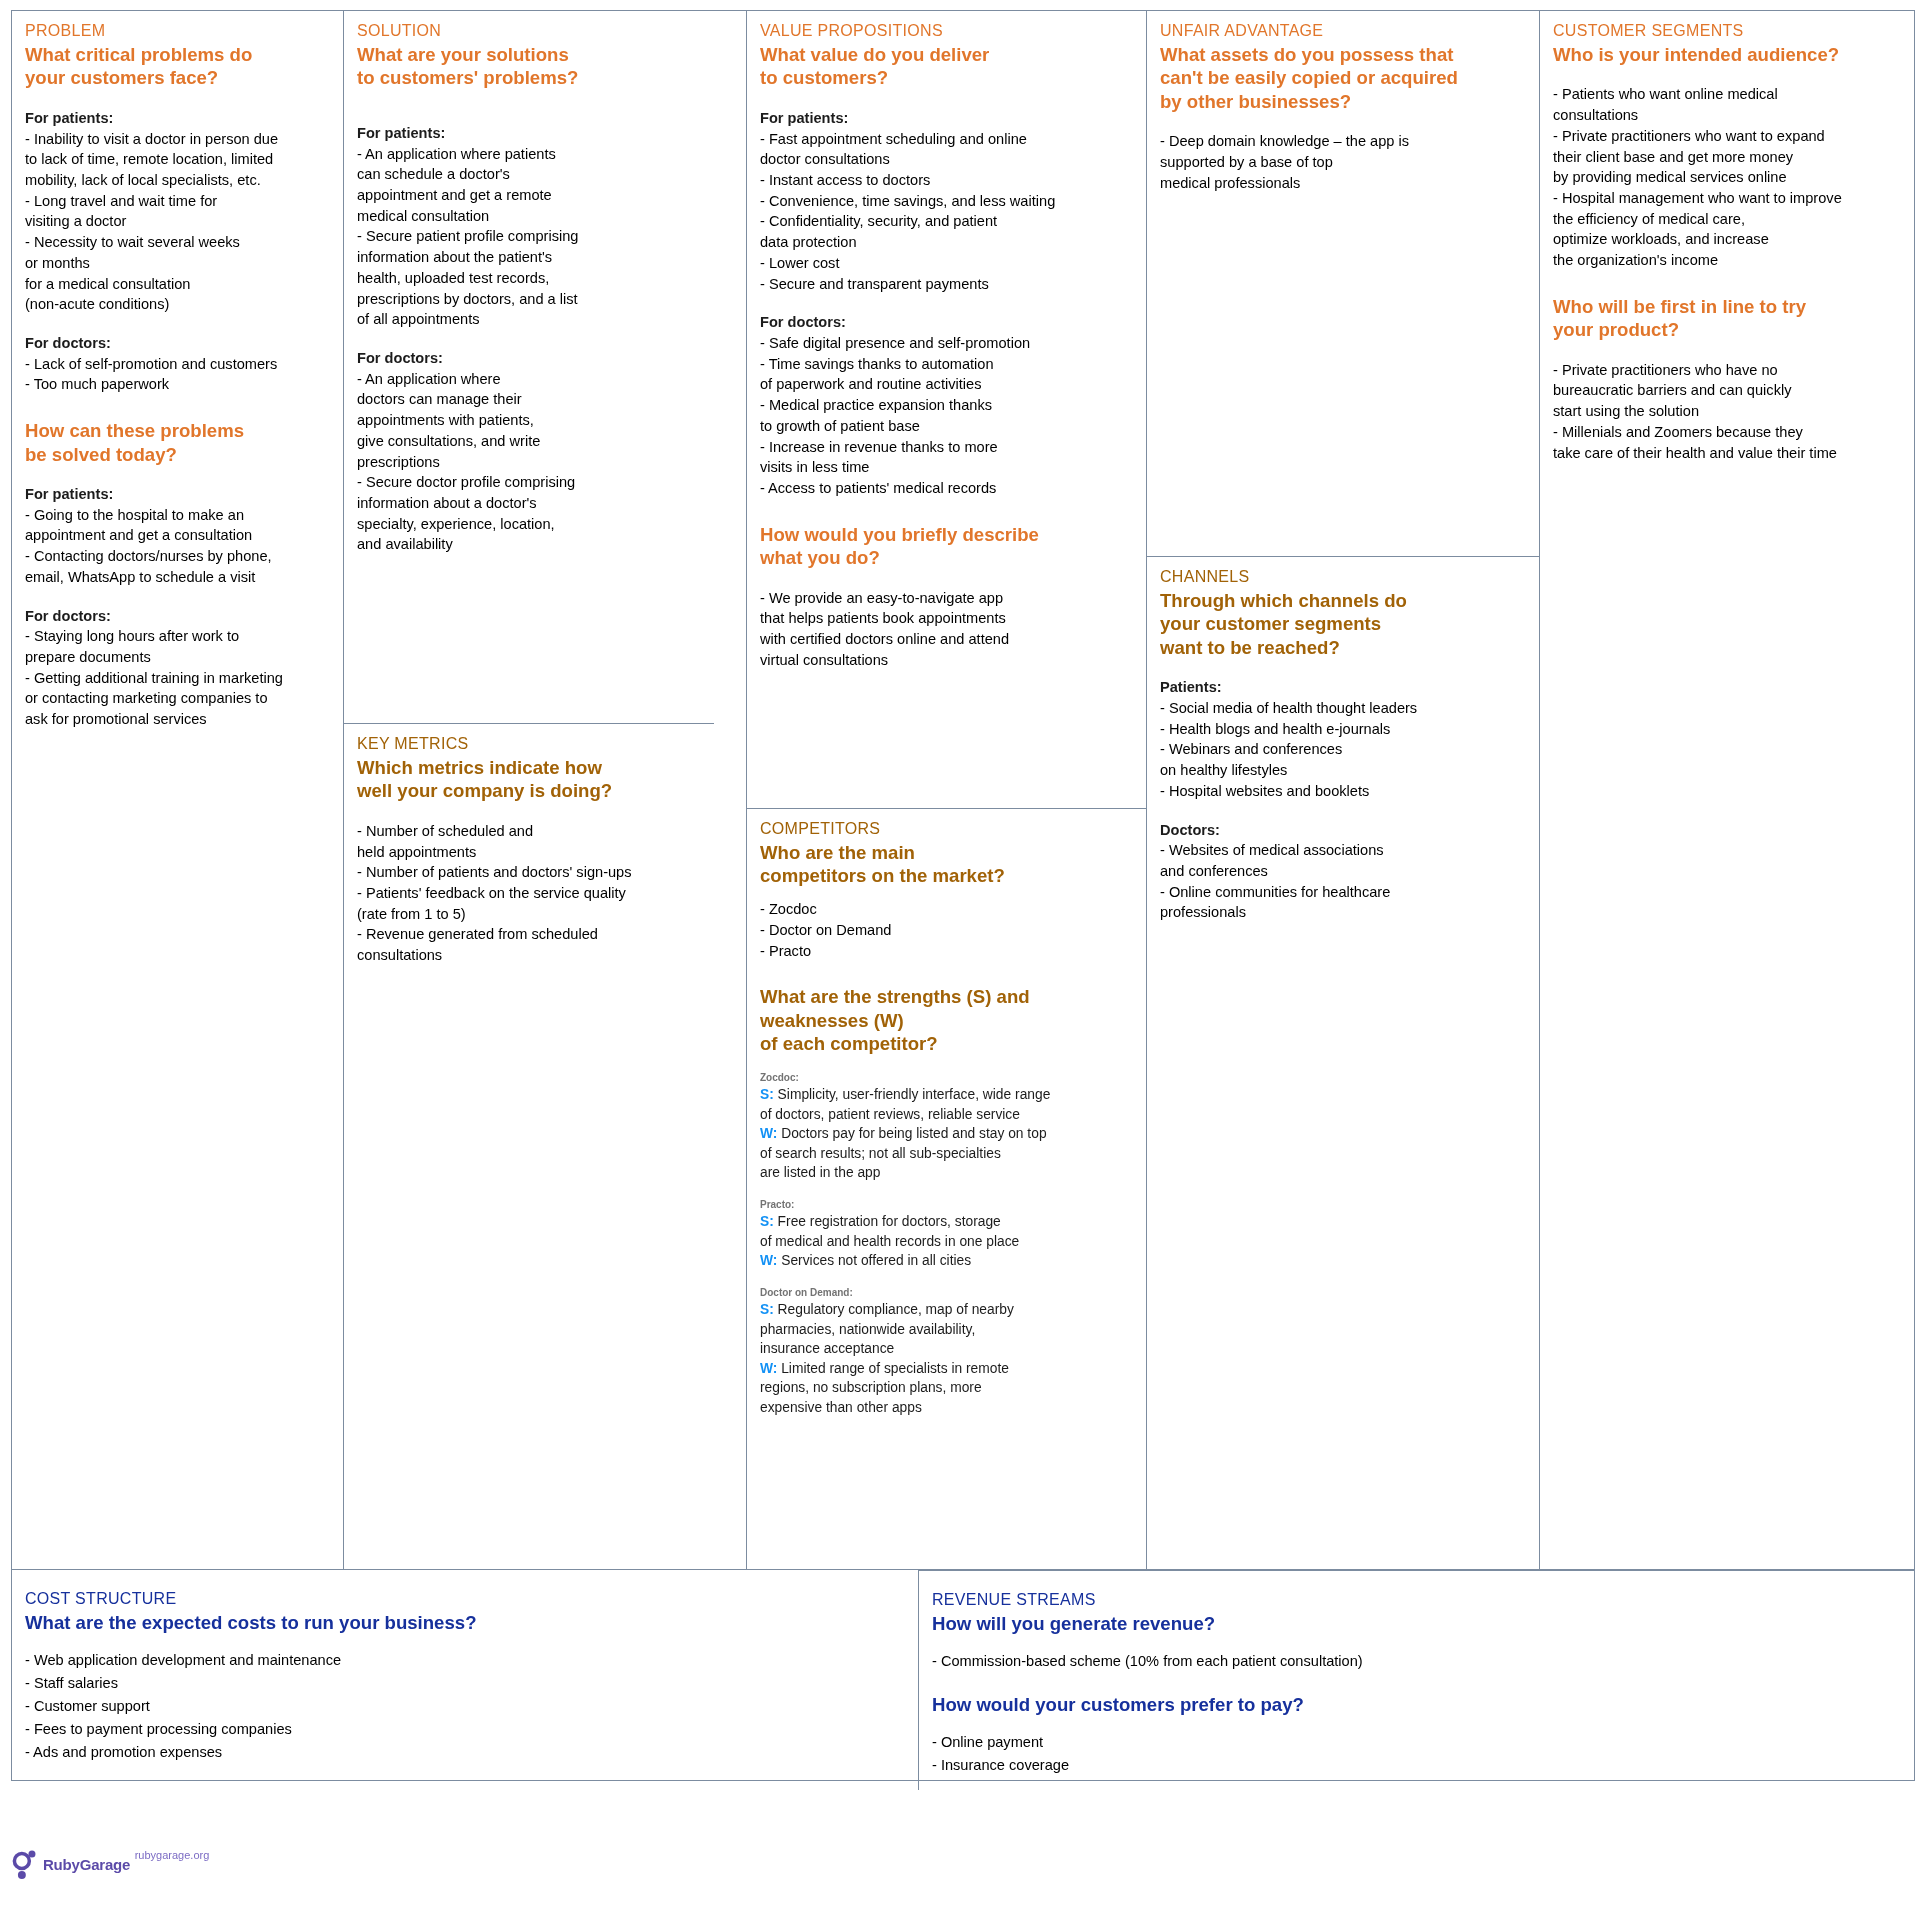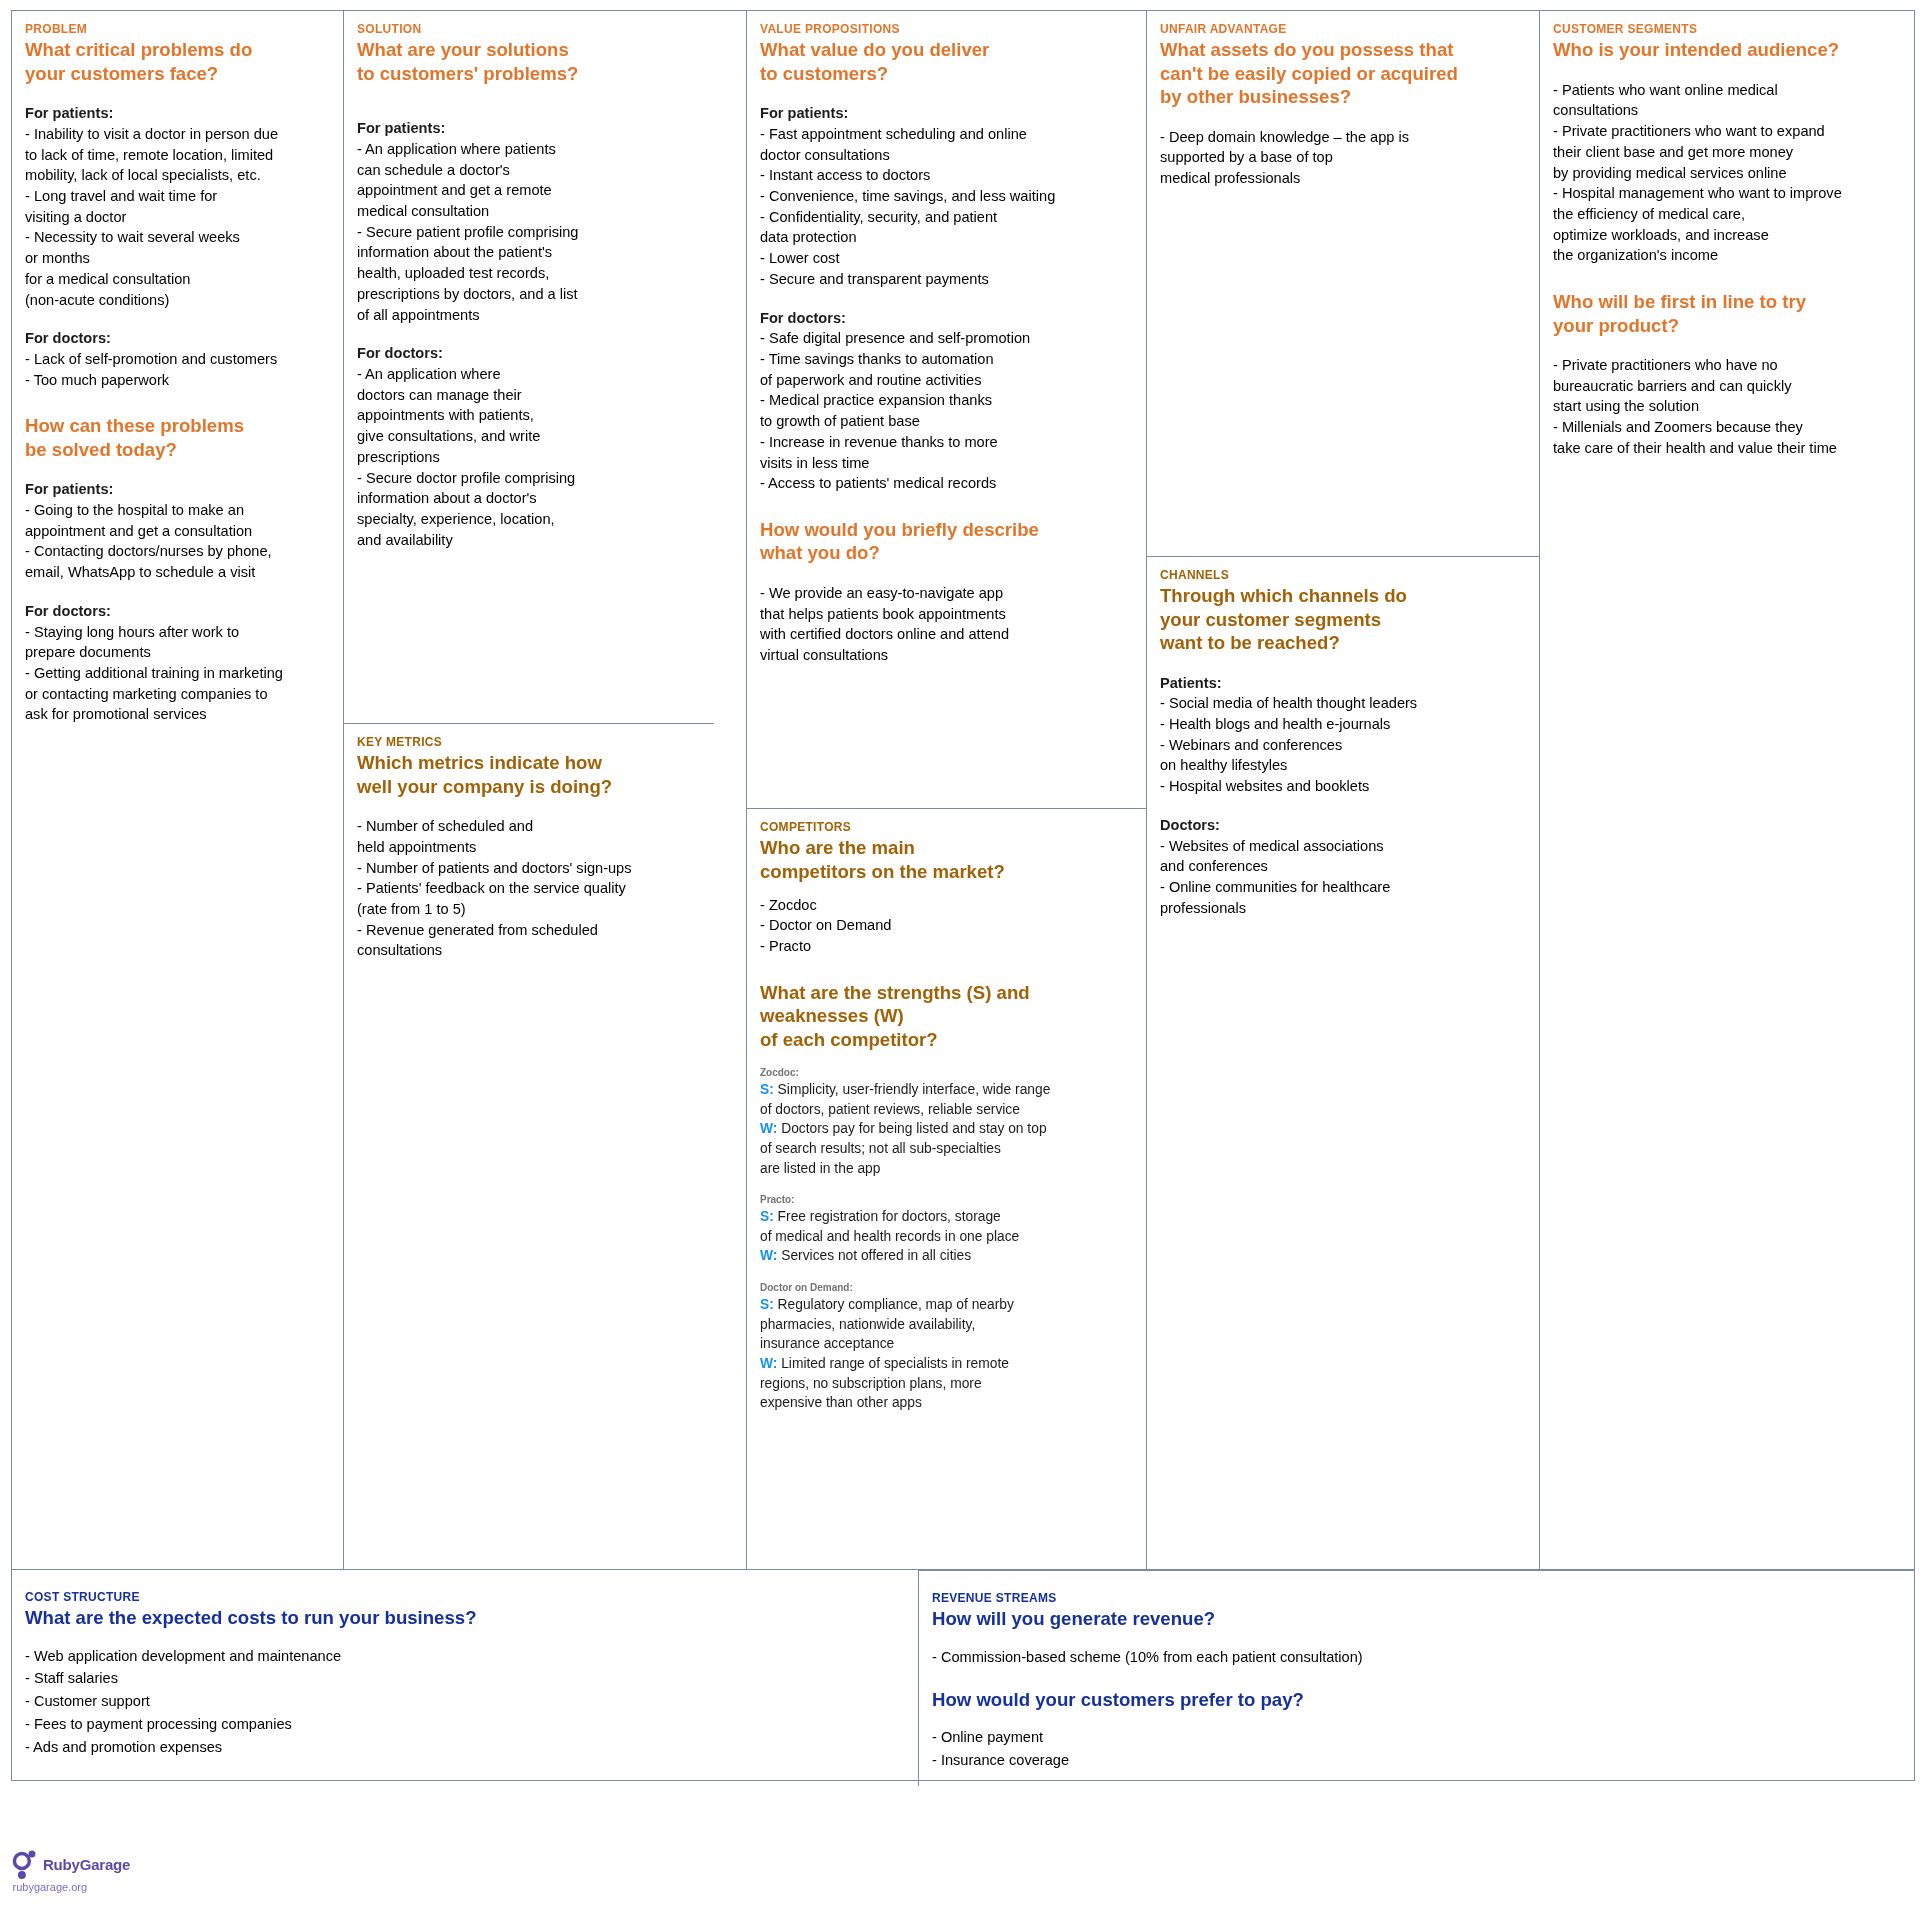--- a/index.html
+++ b/index.html
@@ -71,22 +71,22 @@
   .cell-problem    { flex: 1 1 auto; }
   .cell-segments   { flex: 1 1 auto; }
 
   
   .cell-cost    { width: 860px; }
   .cell-revenue { flex: 1 1 auto; border-left: 1.3px solid #7c8ca0; border-top: none; }
   .bottom-row .cell { padding: 20.4px 13.3px 13.3px 13.3px; }
 
   
   .kicker {
-    font-size: 12px;
-    font-weight: 700;
+    font-size: 16px;
+    font-weight: 400;
     letter-spacing: 0.3px;
     line-height: 1.18;
     margin: 0 0 1.8px 0;
   }
   .qtitle {
     font-size: 18.6px;
     font-weight: 700;
     line-height: 1.26;
     margin: 0 0 0 0;
   }
@@ -139,21 +139,21 @@
   .bottom-row .lines { font-size: 14.6px; line-height: 1.57; }
   .bottom-row .qtitle { font-size: 18.6px; }
   .bottom-row .body-block { margin-top: 15px; }
 
   
   .footer {
     position: absolute;
     left: 10.7px;
     top: 1850px;
     display: flex;
-    flex-direction: column;
+    flex-direction: row;
     gap: 2.7px;
   }
   .logo-row {
     display: flex;
     align-items: center;
     gap: 5.3px;
   }
   .logo-mark { display: block; }
   .logo-word {
     font-size: 15px;

